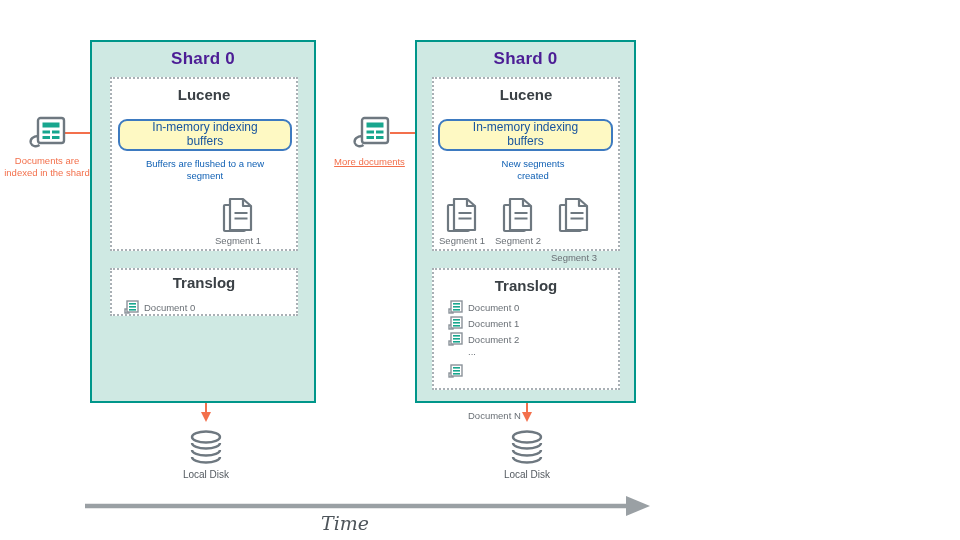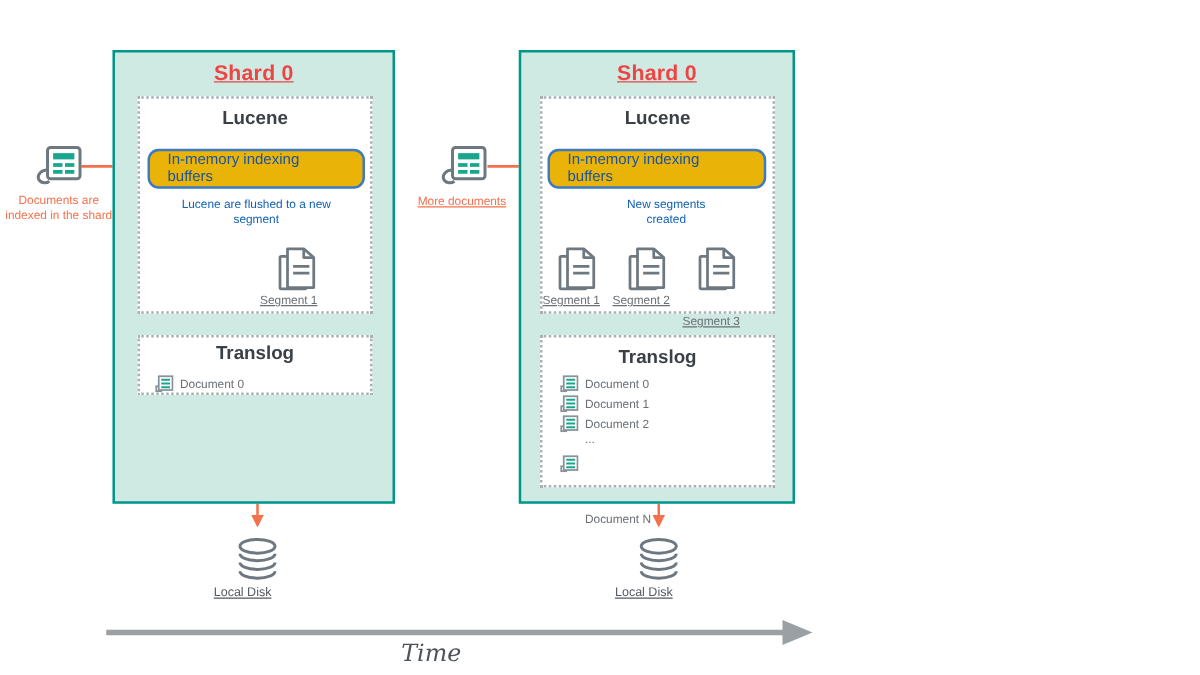--- a/index.html
+++ b/index.html
@@ -1,27 +1,27 @@
 <!DOCTYPE html>
 <html><head>
 <meta charset="utf-8">
 <style>
   html,body{margin:0;padding:0;background:#ffffff;}
   #canvas{position:relative;width:960px;height:540px;background:#ffffff;overflow:hidden;
           font-family:"Liberation Sans","DejaVu Sans",sans-serif;}
   .abs{position:absolute;}
   .panel{background:#cfe9e3;border:2px solid #00968a;box-sizing:border-box;}
-  .panel-title{font-size:17px;font-weight:bold;color:#ef4444;text-align:center;letter-spacing:.2px;text-decoration:underline;}
+  .panel-title{font-size:17px;font-weight:bold;color:#4c1d95;text-align:center;letter-spacing:.2px;}
   .dashed-box{background:#ffffff;border:2px dotted #a9b0b5;box-sizing:border-box;}
   .box-title{font-size:15px;font-weight:bold;color:#3a4045;text-align:center;}
-  .buffer-box{background:#eab308;border:2px solid #3d7ac0;border-radius:9px;box-sizing:border-box;
-              color:#17549e;font-size:12px;line-height:1.15;
+  .buffer-box{background:#fef9c3;border:2px solid #3d7ac0;border-radius:9px;box-sizing:border-box;
+              color:#17549e;font-size:12px;text-align:center;line-height:1.15;
               display:flex;align-items:center;justify-content:center;padding:1px 14px;}
   .note{font-size:9.5px;color:#1060b4;text-align:center;line-height:1.3;}
-  .gray-label{font-size:9.5px;color:#696f75;text-align:left;text-decoration:underline;}
+  .gray-label{font-size:9.5px;color:#696f75;text-align:center;}
   .gray-label-left{font-size:9.5px;color:#696f75;text-align:left;}
   .orange-label{font-size:9.5px;color:#f3704c;text-align:center;line-height:1.3;}
   .time-label{font-family:"DejaVu Serif","Liberation Serif",serif;font-style:italic;
               font-size:19px;color:#4d545a;text-align:center;}
   svg{display:block;}
 </style>
 </head>
 <body>
 
 <div id="canvas">
@@ -62,21 +62,21 @@
     </svg>
   </div>
   <div class="abs orange-label" style="left:4px;top:155px;width:86px;">Documents are indexed in the shard</div>
 
   <div class="abs panel" style="left:90px;top:40px;width:226px;height:363px;"></div>
   <div class="abs panel-title" style="left:90px;top:49px;width:226px;">Shard 0</div>
 
   <div class="abs dashed-box" style="left:110px;top:77px;width:188px;height:174px;"></div>
   <div class="abs box-title" style="left:110px;top:86px;width:188px;">Lucene</div>
   <div class="abs buffer-box" style="left:118px;top:119px;width:174px;height:32px;">In-memory indexing buffers</div>
-  <div class="abs note" style="left:145px;top:158px;width:120px;">Lucene are flushed to a new segment</div>
+  <div class="abs note" style="left:145px;top:158px;width:120px;">Buffers are flushed to a new segment</div>
 
   <div class="abs" style="left:221px;top:196px;">
     <svg width="34" height="38" viewBox="0 0 34 38">
       <rect x="3" y="9" width="21" height="26" rx="1" fill="#ffffff" stroke="#6e7880" stroke-width="2.2"></rect>
       <path d="M9 3 h13 l8 7 v24 h-21 z" fill="#ffffff" stroke="#6e7880" stroke-width="2.2" stroke-linejoin="round"></path>
       <path d="M22 3 v7 h8" fill="none" stroke="#6e7880" stroke-width="2.2" stroke-linejoin="round"></path>
       <path d="M13.5 17 h13 M13.5 22.5 h13" stroke="#6e7880" stroke-width="2.2"></path>
     </svg>
   </div>
   <div class="abs gray-label" style="left:208px;top:235px;width:60px;">Segment 1</div>

